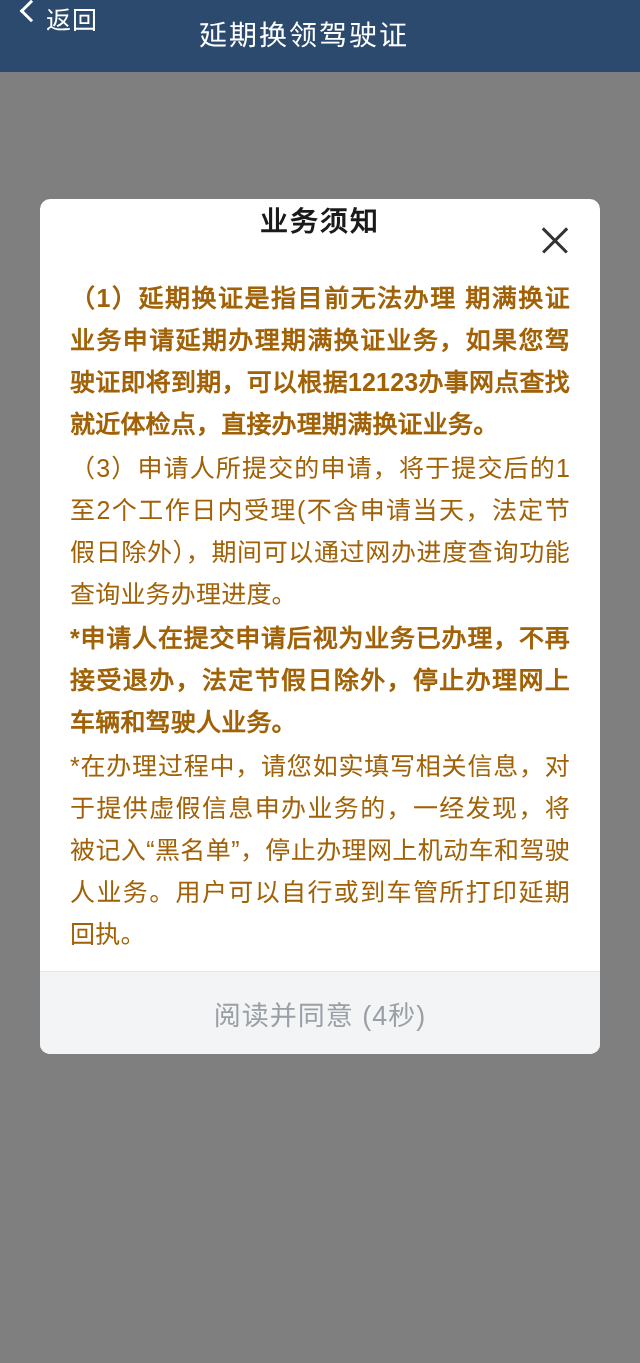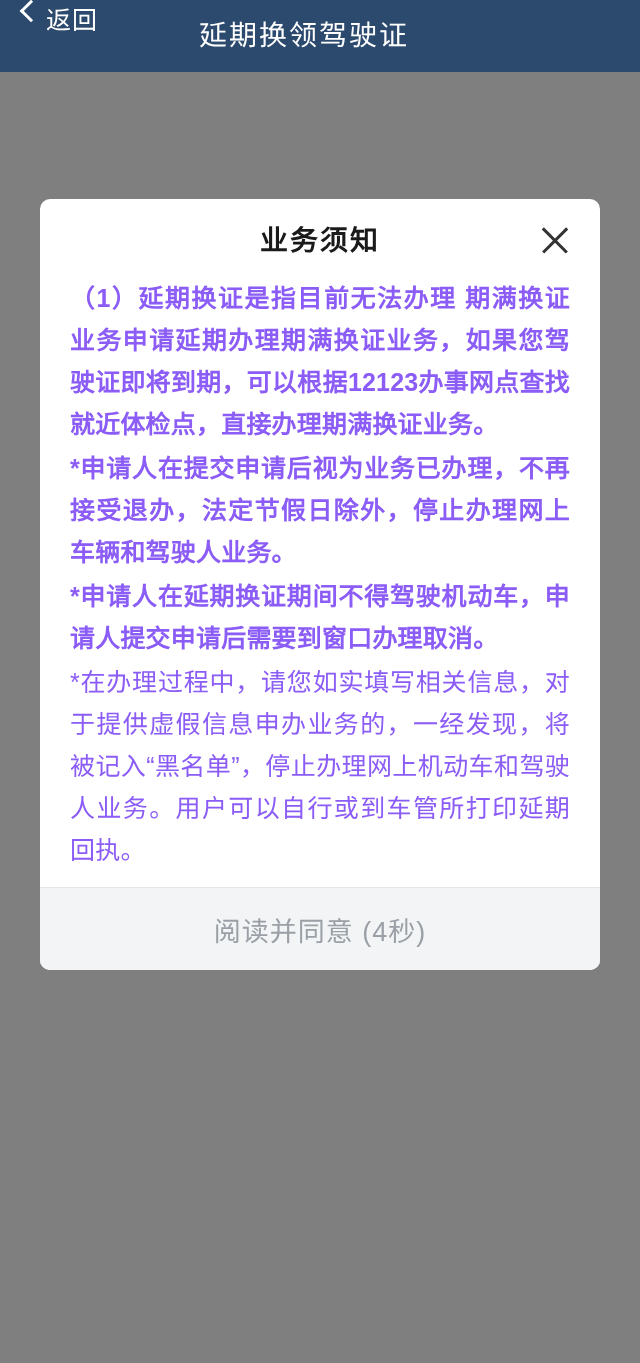--- a/index.html
+++ b/index.html
@@ -87,21 +87,21 @@
     width: 560px;
     background: #ffffff;
     border-radius: 10px;
     box-sizing: border-box;
     overflow: hidden;
   }
   .dialog-header {
     position: relative;
     height: 78px;
     display: flex;
-    align-items: center;
+    align-items: flex-start;
     justify-content: center;
     font-family: Liberation Serif, serif;
   }
   .dialog-title {
     font-size: 28px;
     color: #1a1a1a;
     font-weight: 600;
     letter-spacing: 2px;
   }
   .dialog-close {
@@ -124,21 +124,21 @@
   }
   .dialog-close::before { transform: rotate(45deg); }
   .dialog-close::after  { transform: rotate(-45deg); }
 
   .dialog-body {
     padding: 0 30px 14px 30px;
   }
   .para {
     font-size: 25px;
     line-height: 42px;
-    color: #8b5cf6;
+    color: #a16207;
     margin: 0 0 2px 0;
     text-align: justify;
     letter-spacing: 0.2px;
   }
   .para.bold {
     font-weight: 700;
   }
 
   .dialog-footer {
     border-top: 1px solid #e6e6e6;
@@ -177,21 +177,21 @@
 </div>
 
 <div class="dialog">
   <div class="dialog-header">
     <span class="dialog-title">业务须知</span>
     <span class="dialog-close"></span>
   </div>
 
   <div class="dialog-body">
     <p class="para bold">（1）延期换证是指目前无法办理 期满换证 业务申请延期办理期满换证业务，如果您驾驶证即将到期，可以根据12123办事网点查找就近体检点，直接办理期满换证业务。</p>
+    <p class="para">（3）申请人所提交的申请，将于提交后的1至2个工作日内受理(不含申请当天，法定节假日除外），期间可以通过网办进度查询功能查询业务办理进度。</p>
     <p class="para bold">*申请人在提交申请后视为业务已办理，不再接受退办，法定节假日除外，停止办理网上车辆和驾驶人业务。</p>
-    <p class="para bold">*申请人在延期换证期间不得驾驶机动车，申请人提交申请后需要到窗口办理取消。</p>
     <p class="para">*在办理过程中，请您如实填写相关信息，对于提供虚假信息申办业务的，一经发现，将被记入“黑名单”，停止办理网上机动车和驾驶人业务。用户可以自行或到车管所打印延期回执。</p>
   </div>
 
   <div class="dialog-footer">
     <button class="agree-button">阅读并同意 (4秒)</button>
   </div>
 </div>
 
 </body></html>

